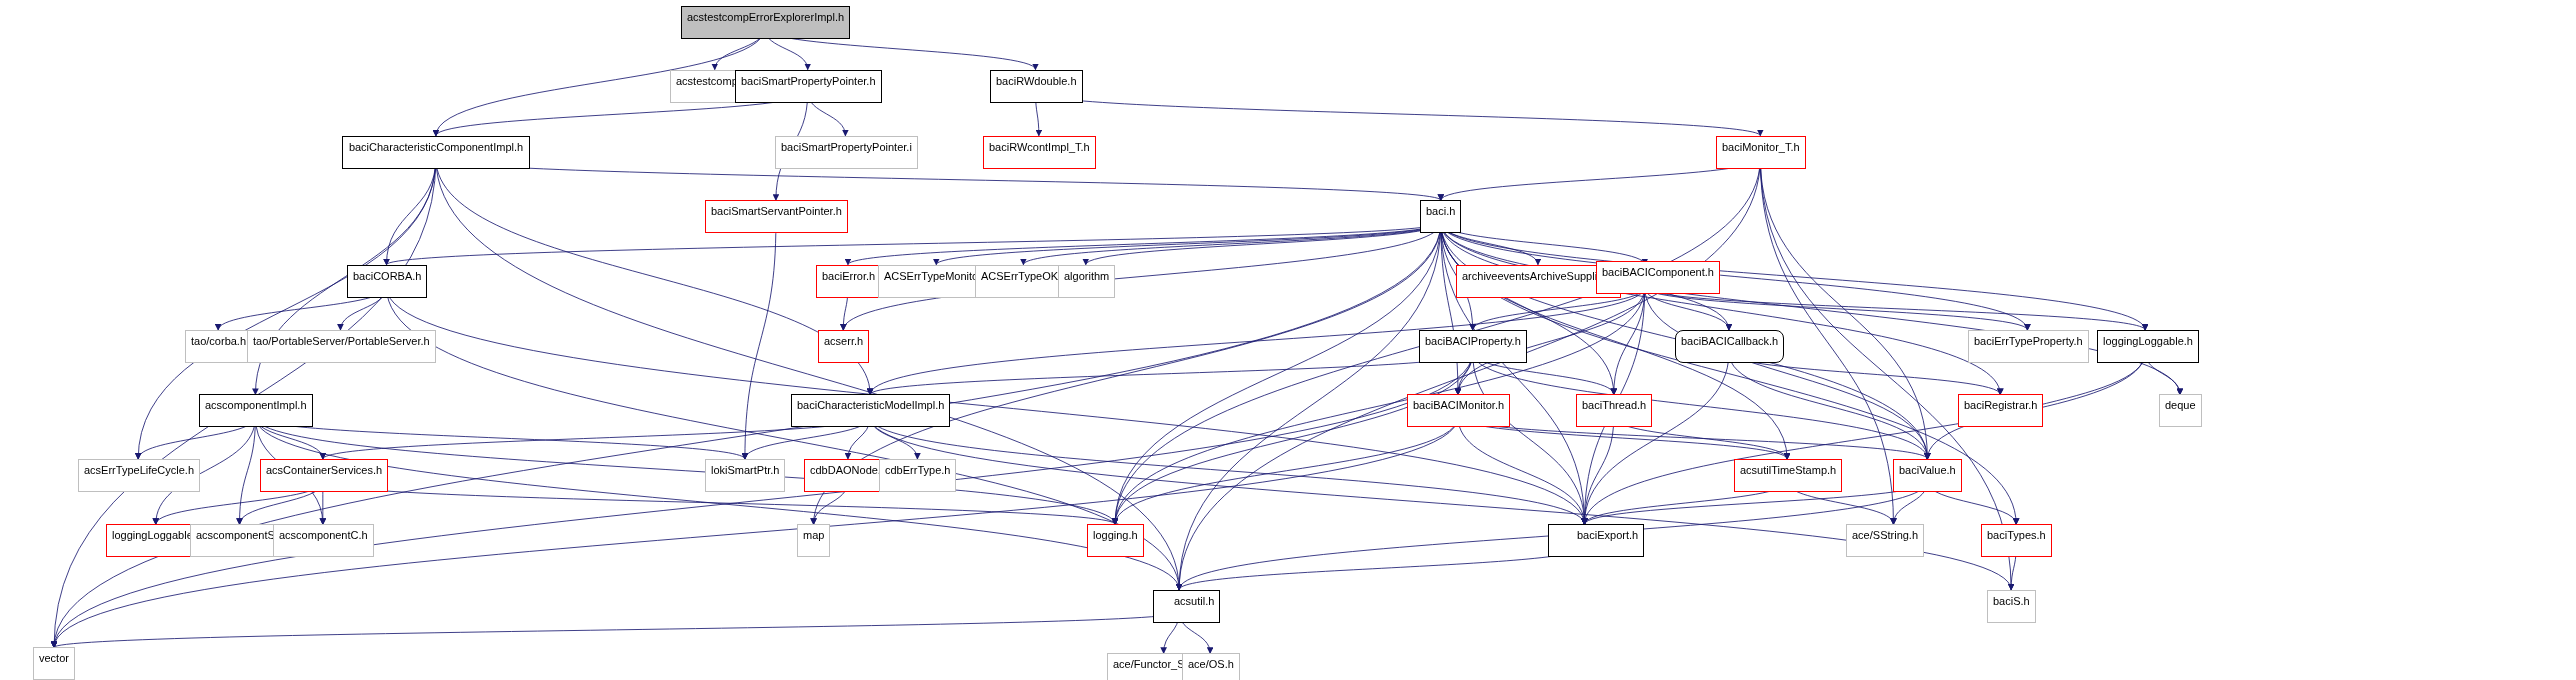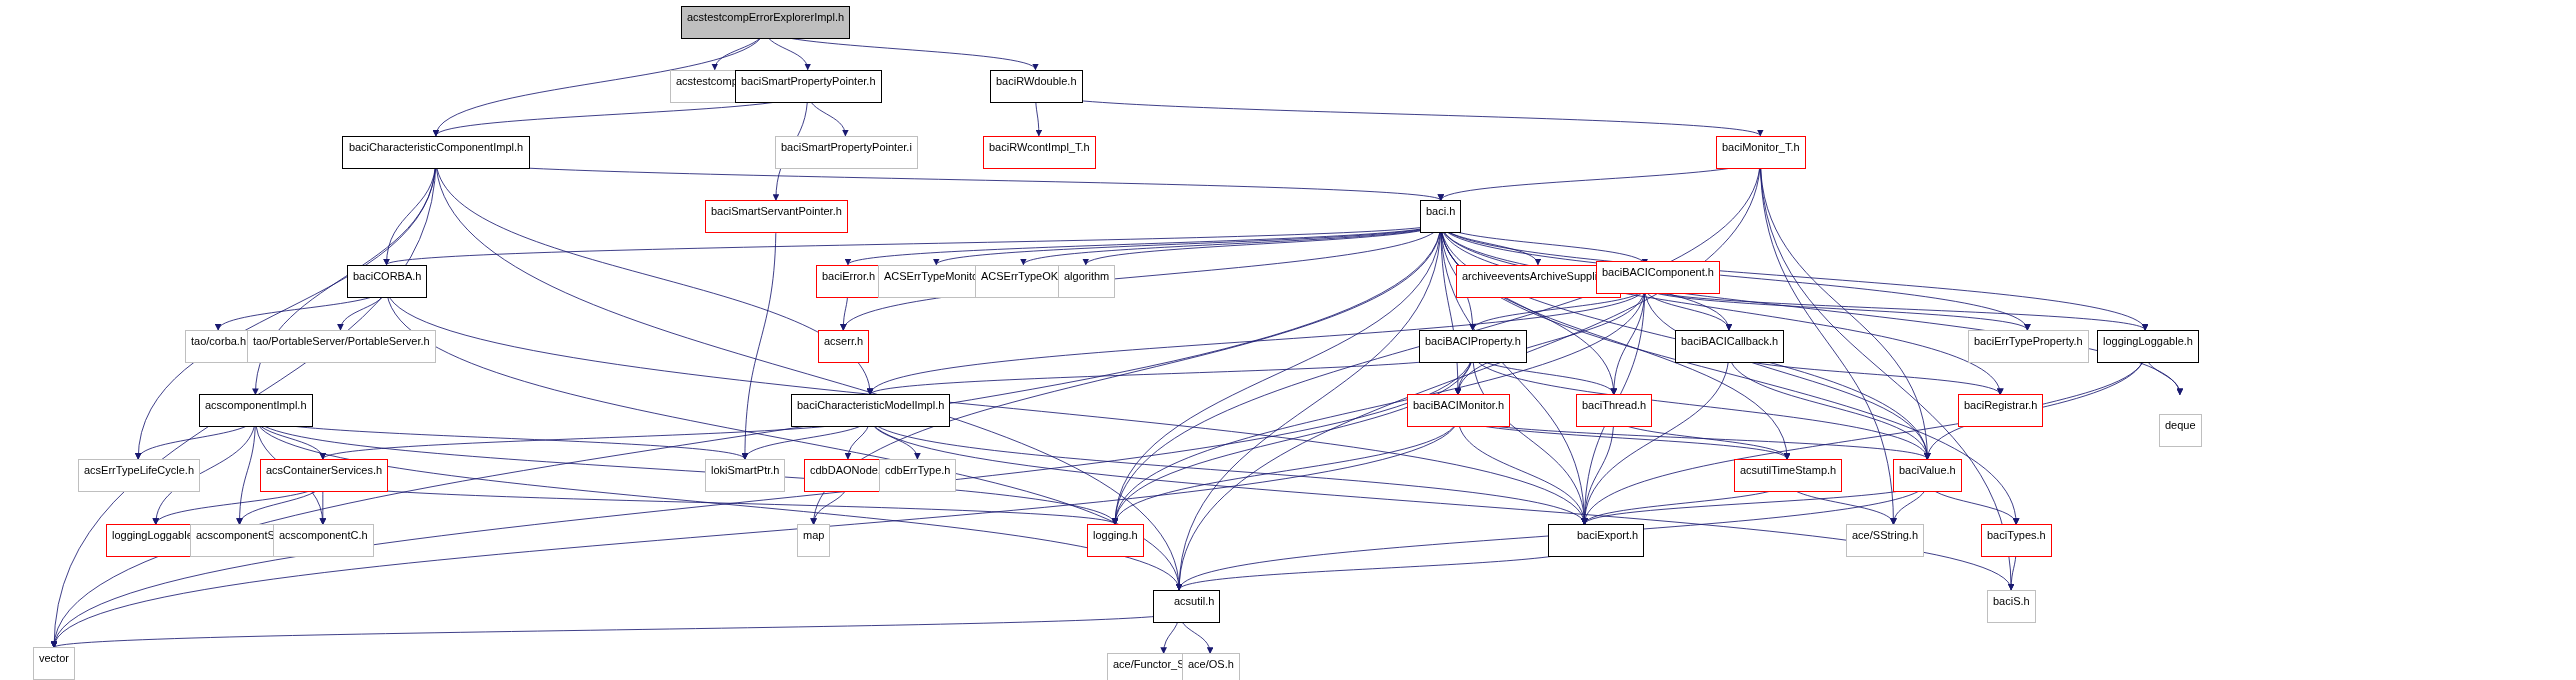--- a/index.html
+++ b/index.html
@@ -152,29 +152,29 @@
   <div class="node red" id="n-baciError" style="left: 816px; top: 265px; min-width: 49px;">baciError.h</div>
   <div class="node gray" id="n-ACSErrTypeMonitor" style="left: 878px; top: 265px; min-width: 85px;">ACSErrTypeMonitor.h</div>
   <div class="node gray" id="n-ACSErrTypeOK" style="left: 975px; top: 265px; min-width: 70px;">ACSErrTypeOK.h</div>
   <div class="node gray" id="n-algorithm" style="left: 1058px; top: 265px; min-width: 43px;">algorithm</div>
   <div class="node red" id="n-archiveevents" style="left: 1456px; top: 265px; min-width: 115px;">archiveeventsArchiveSupplier.h</div>
   <div class="node red" id="n-baciBACIComponent" style="left: 1584px; top: 261px; min-width: 86px; margin-left: 12px;">baciBACIComponent.h</div>
   <div class="node gray" id="n-taoCorba" style="left: 185px; top: 330px; min-width: 49px;">tao/corba.h</div>
   <div class="node gray" id="n-taoPortableServer" style="left: 247px; top: 330px; min-width: 130px;">tao/PortableServer/PortableServer.h</div>
   <div class="node red" id="n-acserr" style="left: 818px; top: 330px; min-width: 39px;">acserr.h</div>
   <div class="node" id="n-baciBACIProperty" style="left: 1419px; top: 330px; min-width: 76px;">baciBACIProperty.h</div>
-  <div class="node" id="n-baciBACICallback" style="left: 1675px; top: 330px; min-width: 76px;">baciBACICallback.h</div>
+  <div class="node" id="n-baciBACICallback" style="left: 1675px; top: 330px; min-width: 76px; border-radius: 8px;">baciBACICallback.h</div>
   <div class="node gray" id="n-baciErrTypeProperty" style="left: 1968px; top: 330px; min-width: 88px;">baciErrTypeProperty.h</div>
   <div class="node" id="n-baciBACIAction" style="left: 2097px; top: 330px; min-width: 72px;">loggingLoggable.h</div>
   <div class="node" id="n-acscomponentImpl" style="left: 199px; top: 394px; min-width: 80px;">acscomponentImpl.h</div>
   <div class="node" id="n-baciCharacteristicModelImpl" style="left: 791px; top: 394px; min-width: 111px;">baciCharacteristicModelImpl.h</div>
   <div class="node red" id="n-baciBACIMonitor" style="left: 1407px; top: 394px; min-width: 74px;">baciBACIMonitor.h</div>
   <div class="node red" id="n-baciThread" style="left: 1576px; top: 394px; min-width: 55px;">baciThread.h</div>
   <div class="node red" id="n-baciRegistrar" style="left: 1958px; top: 394px; min-width: 64px;">baciRegistrar.h</div>
-  <div class="node gray" id="n-deque" style="left: 2159px; top: 414px; min-width: 33px;">deque</div>
+  <div class="node gray" id="n-deque" style="left: 2159px; top: 394px; min-width: 33px;">deque</div>
   <div class="node gray" id="n-acsErrTypeLifeCycle" style="left: 78px; top: 459px; min-width: 85px;">acsErrTypeLifeCycle.h</div>
   <div class="node gray" id="n-lokiSmartPtr" style="left: 705px; top: 459px; min-width: 59px;">lokiSmartPtr.h</div>
   <div class="node red" id="n-acsContainerServices" style="left: 260px; top: 459px; min-width: 89px;">acsContainerServices.h</div>
   <div class="node red" id="n-cdbDAONode" style="left: 804px; top: 459px; min-width: 64px;">cdbDAONode.h</div>
   <div class="node gray" id="n-cdbErrType" style="left: 879px; top: 459px; min-width: 57px;">cdbErrType.h</div>
   <div class="node red" id="n-acsutilTimeStamp" style="left: 1734px; top: 459px; min-width: 57px;">acsutilTimeStamp.h</div>
   <div class="node red" id="n-baciValue" style="left: 1893px; top: 459px; min-width: 38px;">baciValue.h</div>
   <div class="node red" id="n-loggingLoggable" style="left: 106px; top: 524px; min-width: 72px;">loggingLoggable.h</div>
   <div class="node gray" id="n-acscomponentS" style="left: 190px; top: 524px; min-width: 71px;">acscomponentS.h</div>
   <div class="node gray" id="n-acscomponentC" style="left: 273px; top: 524px; min-width: 71px;">acscomponentC.h</div>

